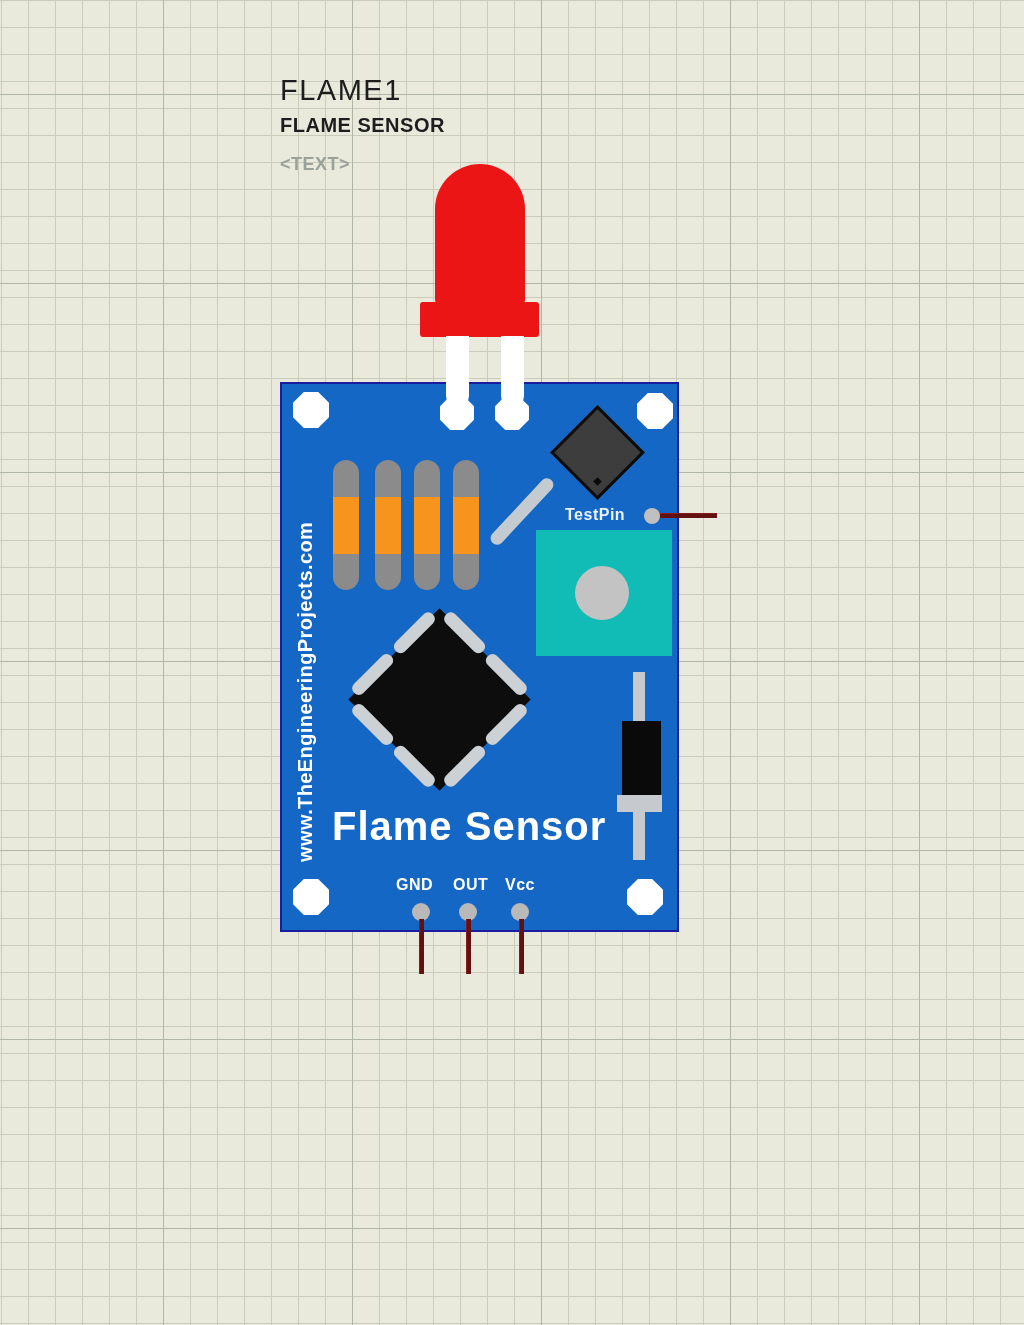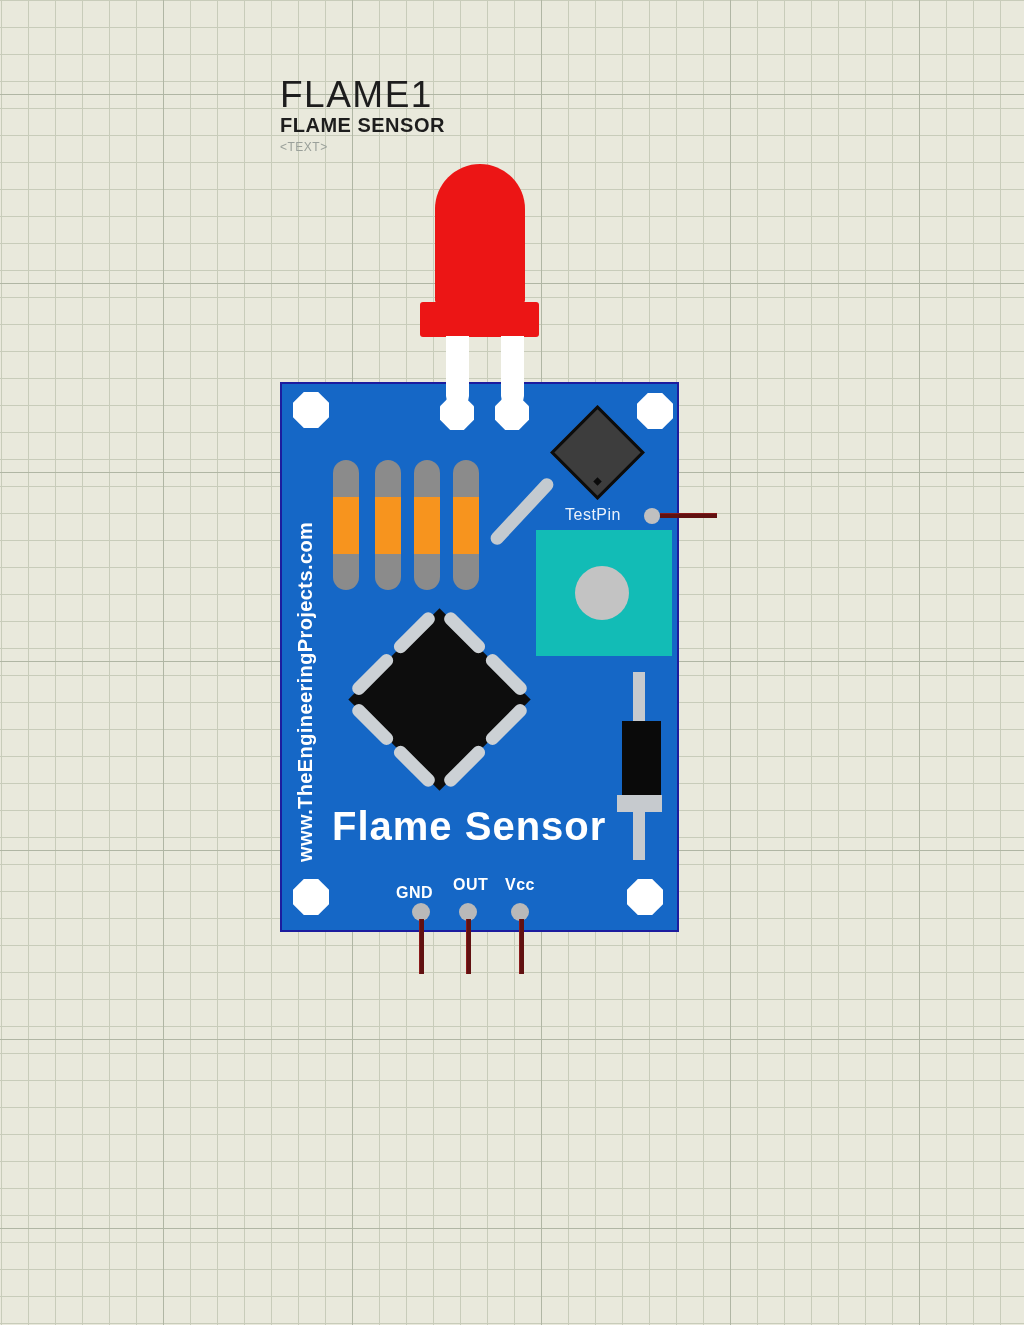--- a/index.html
+++ b/index.html
@@ -11,23 +11,23 @@
       linear-gradient(90deg, #b0b6a4 1px, transparent 1px),
       linear-gradient(0deg,  #b0b6a4 1px, transparent 1px),
       linear-gradient(90deg, #c8ccba 1px, transparent 1px),
       linear-gradient(0deg,  #c8ccba 1px, transparent 1px);
     background-size:189px 189px, 189px 189px, 27px 27px, 27px 27px;
     background-position:163px 0, 0 95px, 1px 0, 0 1px;
   }
   .abs{position:absolute;}
 
   
-  #ref-label{left:280px; top:74px; font-size:37px; color:#1d1d1d; letter-spacing:1.5px;}
+  #ref-label{left:280px; top:74px; font-size:29px; color:#1d1d1d; letter-spacing:1.5px;}
   #value-label{left:280px; top:114px; font-size:20px; font-weight:700; color:#1d1d1d; letter-spacing:0.5px;}
-  #text-label{left:280px; top:140px; font-size:12px; color:#9aa09a; letter-spacing:0.5px;}
+  #text-label{left:280px; top:154px; font-size:18px; color:#9aa09a; letter-spacing:0.5px;font-weight:bold;}
 
   
   #led-dome{left:435px; top:164px; width:90px; height:139px; background:#ec1515; border-radius:45px 45px 3px 3px;}
   #led-flange{left:420px; top:302px; width:119px; height:35px; background:#ec1515; border-radius:3px;}
   .led-leg{top:336px; width:23px; height:70px; background:#ffffff; border-radius:0 0 10px 10px;}
   #led-leg-left{left:446px;}
   #led-leg-right{left:501px;}
   .led-pad{top:396px; width:34px; height:34px; background:#ffffff;
     clip-path:polygon(30% 0,70% 0,100% 30%,100% 70%,70% 100%,30% 100%,0 70%,0 30%);}
   #led-pad-left{left:440px;}
@@ -48,21 +48,21 @@
 
   .resistor{top:76px; width:26px; height:130px; background:#8b8b8b; border-radius:13px; overflow:visible;}
   #res-1{left:51px;} #res-2{left:93px;} #res-3{left:132px;} #res-4{left:171px;}
   .res-band{position:absolute; left:0; top:37px; width:100%; height:57px; background:#f7941e;}
 
   #stick{left:197px; top:121px; width:86px; height:13px; background:#c3cad0; border-radius:7px; transform:rotate(-47deg);}
 
   #small-chip{left:282px; top:35px; width:61px; height:61px; background:#3d3d3d; border:3px solid #0c0c0c; transform:rotate(45deg);}
   #chip-dot{position:absolute; right:7px; bottom:7px; width:6px; height:6px; background:#0a0a0a;}
 
-  #testpin-label{left:283px; top:122px; font-size:16px; font-weight:400; color:#eaf2fb; letter-spacing:0.5px;}
+  #testpin-label{left:283px; top:122px; font-size:16px; font-weight:700; color:#eaf2fb; letter-spacing:0.5px;}
   #testpin-pad{left:362px; top:124px; width:16px; height:16px; background:#c0c0c0; border-radius:50%;}
 
   #pot{left:254px; top:146px; width:136px; height:126px; background:#12bcb6;}
   #pot-knob{position:absolute; left:39px; top:36px; width:54px; height:54px; background:#c3c3c3; border-radius:50%;}
 
   #big-ic{left:93px; top:251px; width:129px; height:129px; background:#0d0d0d; transform:rotate(45deg);}
   .ic-pad-h{position:absolute; width:52px; height:13px; background:#ccd1d5; border-radius:6px;}
   .ic-pad-v{position:absolute; width:13px; height:52px; background:#ccd1d5; border-radius:6px;}
   #icp-t1{top:-7px; left:9px;}   #icp-t2{top:-7px; left:68px;}
   #icp-b1{bottom:-7px; left:9px;} #icp-b2{bottom:-7px; left:68px;}
@@ -70,21 +70,21 @@
   #icp-r1{right:-7px; top:9px;}  #icp-r2{right:-7px; top:68px;}
 
   #diode-lead-top{left:351px; top:288px; width:12px; height:52px; background:#c6cace;}
   #diode-body{left:340px; top:337px; width:39px; height:74px; background:#0a0a0a;}
   #diode-band{left:335px; top:411px; width:45px; height:17px; background:#c6cace;}
   #diode-lead-bottom{left:351px; top:426px; width:12px; height:50px; background:#c6cace;}
 
   #board-title{left:50px; top:420px; font-size:40px; font-weight:700; color:#ffffff; letter-spacing:1px; white-space:nowrap;}
 
   .pin-label{top:492px; font-size:16px; font-weight:700; color:#ffffff; letter-spacing:0.5px;}
-  #pin-label-gnd{left:114px;margin-top:8px;} #pin-label-out{left:171px;} #pin-label-vcc{left:223px;text-align:center;}
+  #pin-label-gnd{left:114px;} #pin-label-out{left:171px;} #pin-label-vcc{left:223px;text-align:center;}
   .pin-pad{top:519px; width:18px; height:18px; background:#b9b9b9; border-radius:50%;}
   #pin-pad-gnd{left:130px;} #pin-pad-out{left:177px;} #pin-pad-vcc{left:229px;}
 
   
   .wire-v{top:919px; width:4px; height:55px; background:#611111; border-left:1px solid #8a1a1a;}
   #wire-gnd{left:419px;} #wire-out{left:466px;} #wire-vcc{left:519px;}
   #wire-testpin{left:660px; top:513px; width:57px; height:4px; background:#611111; border-top:1px solid #8a1a1a;}
 </style>
 </head>
 <body>

